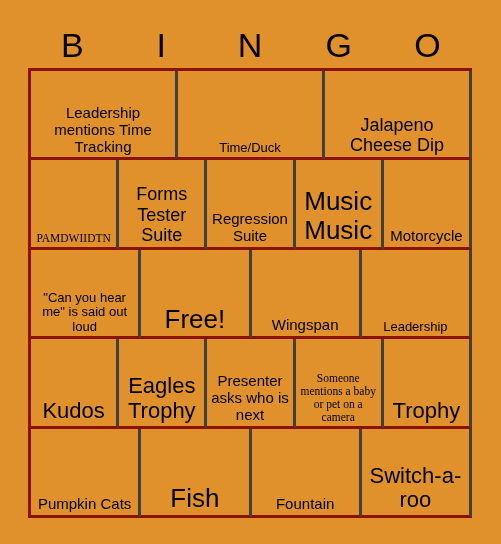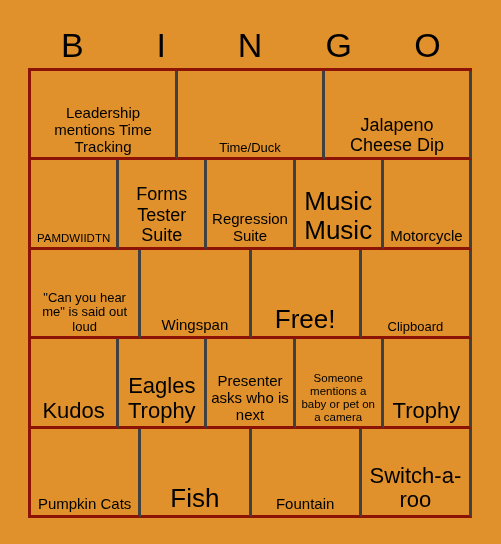--- a/index.html
+++ b/index.html
@@ -69,21 +69,21 @@
     color: #000000;
     line-height: 1.12;
     overflow: hidden;
     min-width: 0;
   }
   .cell span {
     display: block;
     width: 100%;
   }
   
-  .fs-xs { font-size: 11.5px; }
+  .fs-xs { font-size: 11.5px; font-family: Liberation Serif, serif; }
   .fs-s  { font-size: 13px; }
   .fs-m  { font-size: 15px; }
   .fs-l  { font-size: 18px; margin-top: 44px; }
   .fs-xl { font-size: 22px; }
   .fs-xxl { font-size: 26px; }
 </style>
 </head>
 <body>
 
 <div id="card">
@@ -126,27 +126,27 @@
       <div class="cell">
           <span class="fs-m">Motorcycle</span>
         </div>
     </div>
 
     <div class="grid-row">
       <div class="cell">
           <span class="fs-s">"Can you hear me" is said out loud</span>
         </div>
       <div class="cell">
+          <span class="fs-xxl">Free!</span>
+        </div>
+      <div class="cell">
           <span class="fs-m">Wingspan</span>
         </div>
       <div class="cell">
-          <span class="fs-xxl">Free!</span>
-        </div>
-      <div class="cell">
-          <span class="fs-s">Clipboard</span>
+          <span class="fs-s">Leadership</span>
         </div>
     </div>
 
     <div class="grid-row">
       <div class="cell">
           <span class="fs-xl">Kudos</span>
         </div>
       <div class="cell">
           <span class="fs-xl">Eagles Trophy</span>
         </div>

